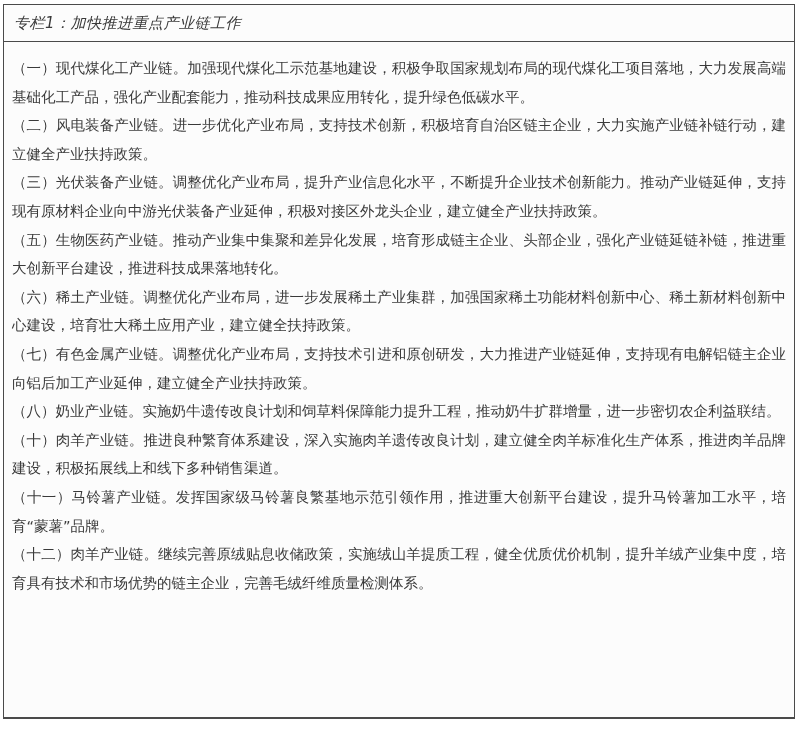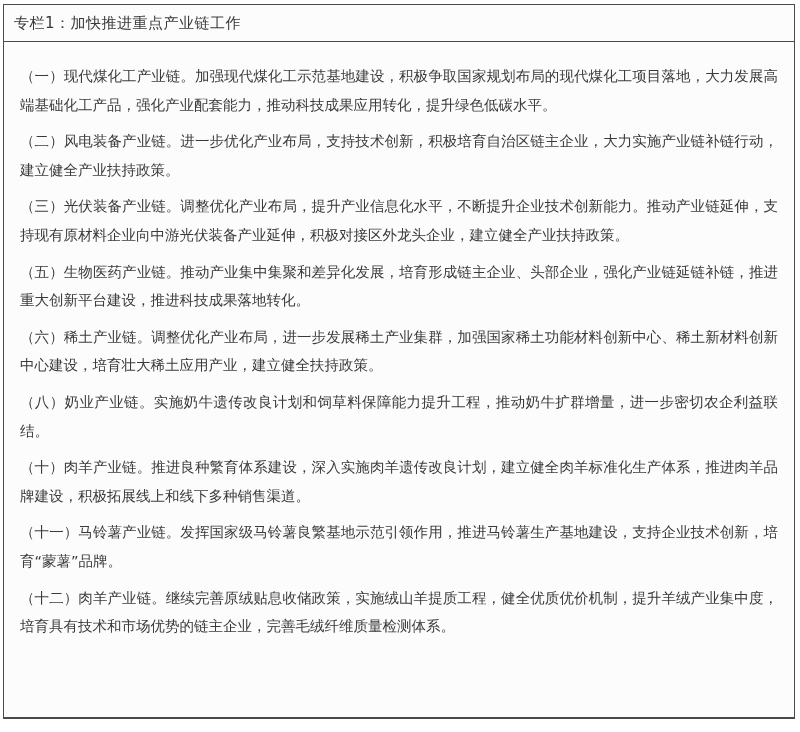--- a/index.html
+++ b/index.html
@@ -28,43 +28,45 @@
   .panel-header{
     height:37px;
     box-sizing:border-box;
     border-bottom:1px solid var(--border-color);
     display:flex;
     align-items:center;
     padding:0 10px;
     font-size:15px;
     color:var(--text-color);
     letter-spacing:0.5px;
+    font-style:italic;
   }
   .panel-body{
     padding:12px 8px 0 8px;
   }
   .para{
-    margin:8px;
+    margin:0;
     font-size:14.5px;
     line-height:28.6px;
     color:var(--text-color);
     text-align:justify;
     letter-spacing:0;
     word-break:break-all;
   }
 </style>
 </head>
 <body>
 
 <div class="panel">
   <div class="panel-header">专栏1：加快推进重点产业链工作</div>
   <div class="panel-body">
       <p class="para">（一）现代煤化工产业链。加强现代煤化工示范基地建设，积极争取国家规划布局的现代煤化工项目落地，大力发展高端基础化工产品，强化产业配套能力，推动科技成果应用转化，提升绿色低碳水平。</p>
       <p class="para">（二）风电装备产业链。进一步优化产业布局，支持技术创新，积极培育自治区链主企业，大力实施产业链补链行动，建立健全产业扶持政策。</p>
       <p class="para">（三）光伏装备产业链。调整优化产业布局，提升产业信息化水平，不断提升企业技术创新能力。推动产业链延伸，支持现有原材料企业向中游光伏装备产业延伸，积极对接区外龙头企业，建立健全产业扶持政策。</p>
       <p class="para">（五）生物医药产业链。推动产业集中集聚和差异化发展，培育形成链主企业、头部企业，强化产业链延链补链，推进重大创新平台建设，推进科技成果落地转化。</p>
       <p class="para">（六）稀土产业链。调整优化产业布局，进一步发展稀土产业集群，加强国家稀土功能材料创新中心、稀土新材料创新中心建设，培育壮大稀土应用产业，建立健全扶持政策。</p>
+      <p class="para">（七）有色金属产业链。调整优化产业布局，支持技术引进和原创研发，大力推进产业链延伸，支持现有电解铝链主企业向铝后加工产业延伸，建立健全产业扶持政策。</p>
       <p class="para">（八）奶业产业链。实施奶牛遗传改良计划和饲草料保障能力提升工程，推动奶牛扩群增量，进一步密切农企利益联结。</p>
       <p class="para">（十）肉羊产业链。推进良种繁育体系建设，深入实施肉羊遗传改良计划，建立健全肉羊标准化生产体系，推进肉羊品牌建设，积极拓展线上和线下多种销售渠道。</p>
-      <p class="para">（十一）马铃薯产业链。发挥国家级马铃薯良繁基地示范引领作用，推进马铃薯生产基地建设，支持企业技术创新，培育“蒙薯”品牌。</p>
+      <p class="para">（十一）马铃薯产业链。发挥国家级马铃薯良繁基地示范引领作用，推进重大创新平台建设，提升马铃薯加工水平，培育“蒙薯”品牌。</p>
       <p class="para">（十二）肉羊产业链。继续完善原绒贴息收储政策，实施绒山羊提质工程，健全优质优价机制，提升羊绒产业集中度，培育具有技术和市场优势的链主企业，完善毛绒纤维质量检测体系。</p>
     </div>
 </div>
 
 </body></html>

